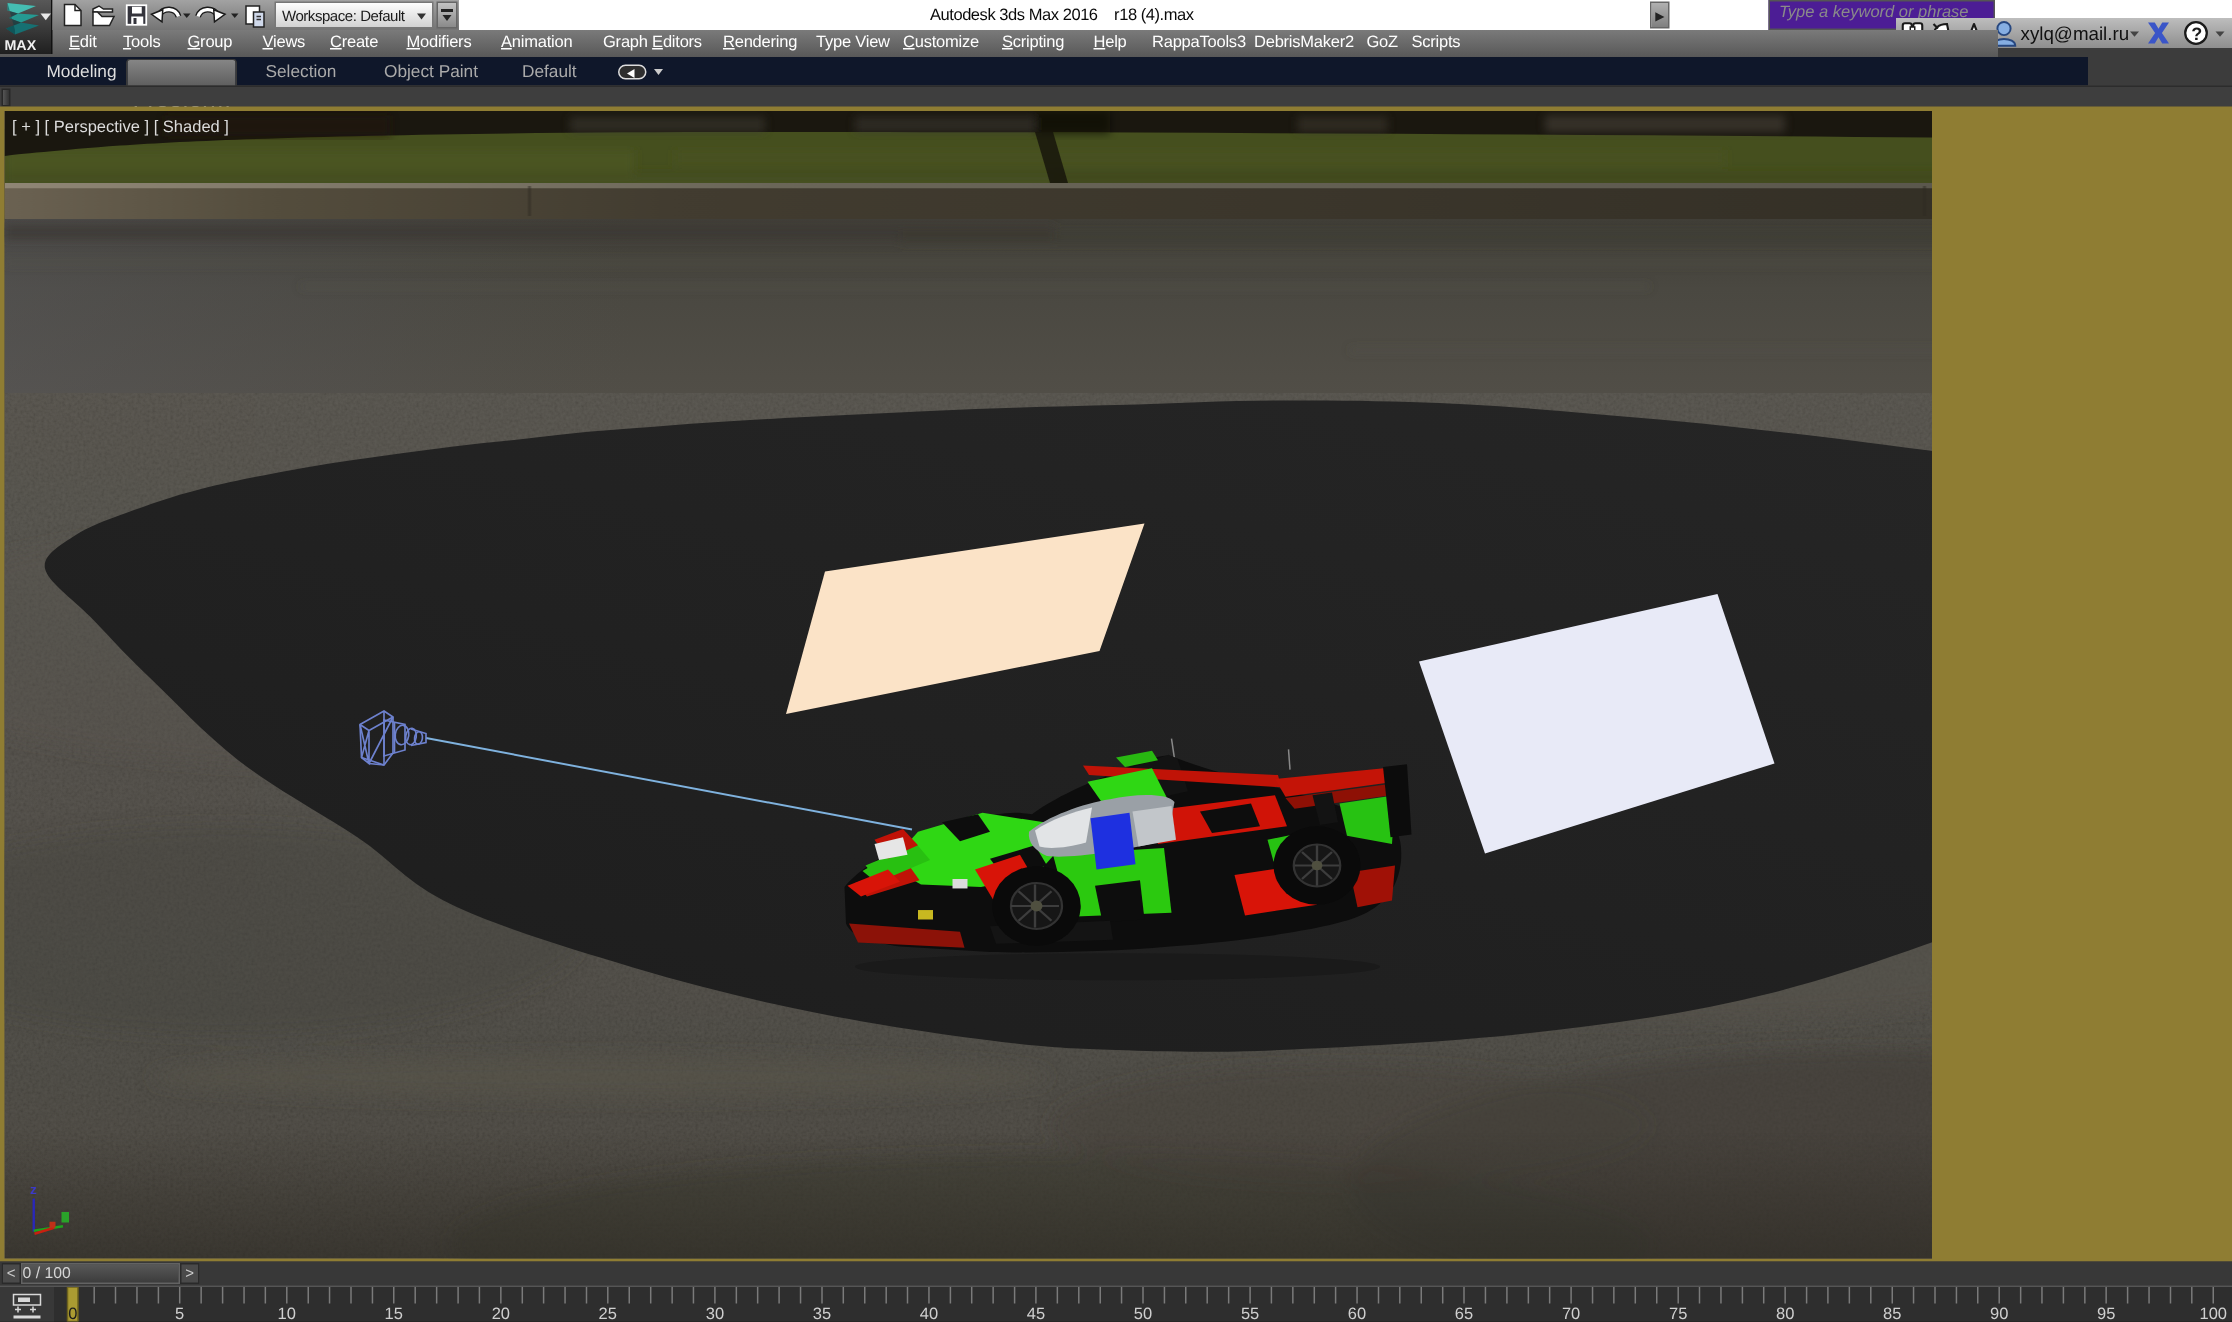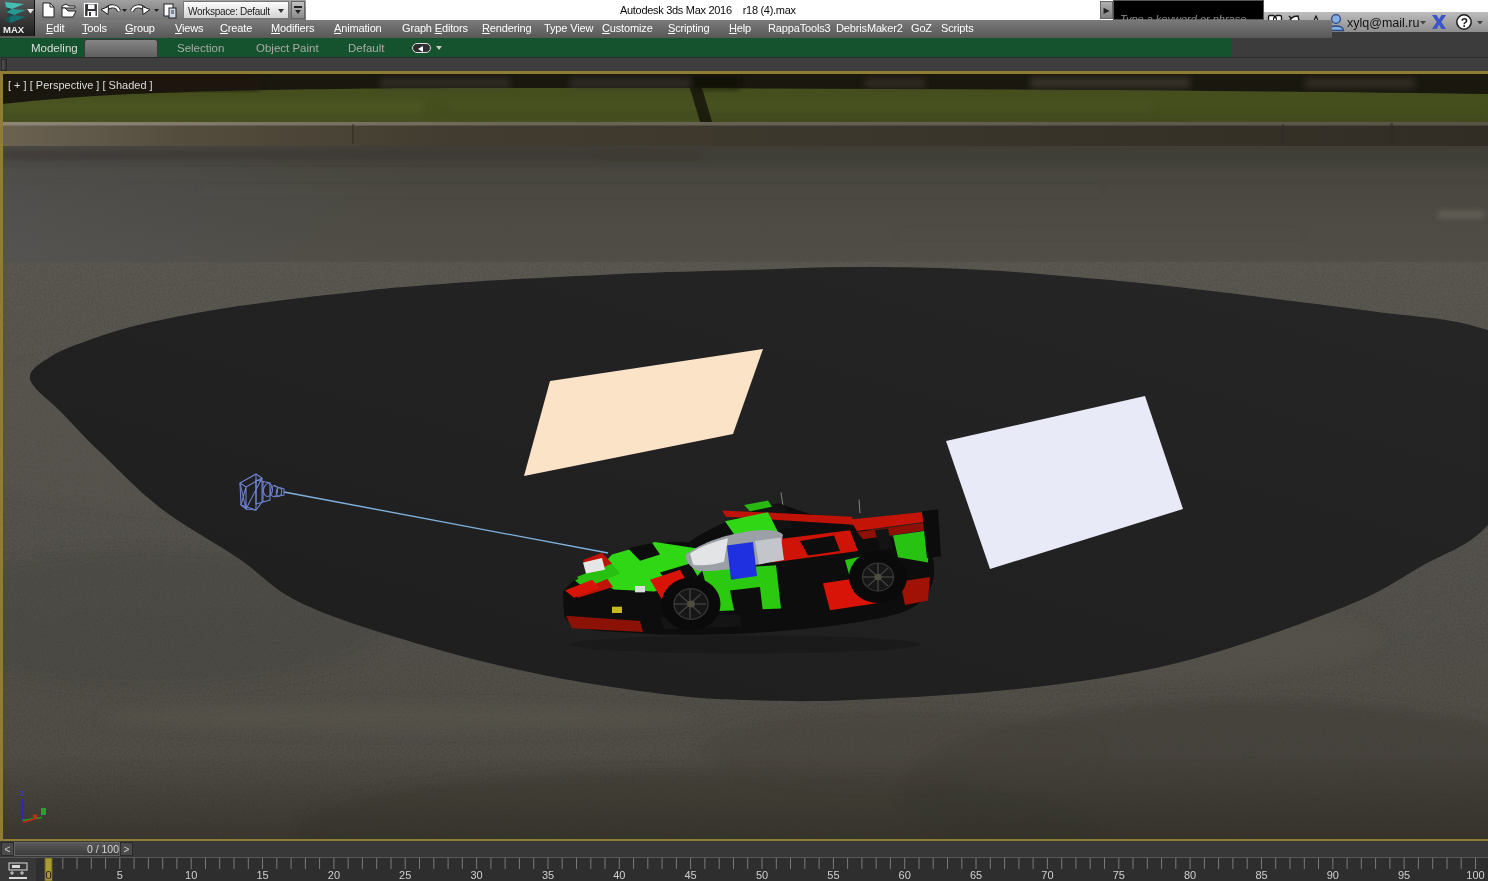--- a/index.html
+++ b/index.html
@@ -3,44 +3,44 @@
 *{margin:0;padding:0;box-sizing:border-box}
 html,body{width:1488px;height:881px;overflow:hidden;background:#000;font-family:"Liberation Sans",sans-serif}
 #app{position:relative;width:1488px;height:881px;background:#3c3c3c}
 
 #titlebar{position:absolute;left:0;top:0;width:1488px;height:20px;background:#fff}
 #title-text{position:absolute;left:620px;top:4px;font-size:11px;letter-spacing:-0.3px;color:#0a0a0a}
 #qat{position:absolute;left:35px;top:0;width:271px;height:20px;background:linear-gradient(#a2a2a2,#747474)}
 #maxbtn{position:absolute;left:0;top:0;width:35px;height:36px;background:linear-gradient(#585858,#1f1f1f);border-right:1px solid #111;z-index:5}
 #infocenter{position:absolute;left:1264px;top:12px;width:224px;height:20px;background:linear-gradient(#bdbdbd,#8e8e8e)}
 #searchbtn{position:absolute;left:1100px;top:1px;width:13px;height:18px;background:linear-gradient(#b0b0b0,#808080);border:1px solid #666;color:#222;font-size:8px;text-align:center;line-height:17px}
-#searchbox{position:absolute;left:1113px;top:0px;width:151px;height:20px;background:#000000;border:1px solid #555;color:#8a8a8a;font-style:italic;font-size:11px;padding:12px 0 0 6px}
+#searchbox{position:absolute;left:1179px;top:0px;width:151px;height:20px;background:#4c1d95;border:1px solid #555;color:#8a8a8a;font-style:italic;font-size:11px;padding:1px 0 0 6px}
 #wsdrop{position:absolute;left:183px;top:1px;width:106px;height:18px;background:linear-gradient(#fdfdfd,#d2d2d2);border:1px solid #777;font-size:10px;color:#1a1a1a;padding:3.5px 0 0 4px;letter-spacing:-0.3px}
 #menudrop{position:absolute;left:291px;top:1px;width:14px;height:18px;background:linear-gradient(#c2c2c2,#8a8a8a);border:1px solid #666}
 
 #menubar{position:absolute;left:0;top:20px;width:1332px;height:18px;background:linear-gradient(#7a7a7a,#585858);color:#fff;font-size:11px;letter-spacing:-0.15px;white-space:nowrap}
 #menubar span{position:absolute;top:2px}
 
-#tabrow{position:absolute;left:0;top:38px;width:1232px;height:19px;background:#14532d;font-size:11.5px;color:#aaa;white-space:nowrap}
+#tabrow{position:absolute;left:0;top:38px;width:1392px;height:19px;background:#0f172a;font-size:11.5px;color:#aaa;white-space:nowrap}
 #tabrow .t{position:absolute;top:4px}
 #freeform{position:absolute;left:84px;top:1px;width:74px;height:18px;background:linear-gradient(#858585,#5d5d5d);border:1px solid #393939;border-bottom:none;border-radius:3px 3px 0 0;color:#fff;text-align:center;padding-top:18px;font-size:16px}
 #tabpill{position:absolute;left:412px;top:5px;width:19px;height:10px;background:#2e2e2e;border:1px solid #ddd;border-radius:5px}
 #tabpill:after{content:"";position:absolute;left:5px;top:2px;border:3px solid transparent;border-right:5px solid #fff;border-left:none}
 #tabpillarrow{position:absolute;left:436px;top:8px;border:3px solid transparent;border-top:4px solid #ccc}
 
 #toolstrip{position:absolute;left:0;top:57px;width:1488px;height:14px;background:#3e3e3e;border-top:1px solid #2c2c2c}
 #tsgrip{position:absolute;left:1px;top:1px;width:6px;height:12px;background:linear-gradient(90deg,#555,#333);border:1px solid #282828}
 
 #vpwrap{position:absolute;left:0;top:71px;width:1488px;height:770px;background:#8f7d33}
-#vp{position:absolute;left:3px;top:3px;width:1485px;height:765px;overflow:hidden;background:#4f4b44}
+#vp{position:absolute;left:3px;top:3px;width:1285px;height:765px;overflow:hidden;background:#4f4b44}
 #vplabel{position:absolute;left:5px;top:5px;color:#dcdcdc;font-size:11px;z-index:10}
 
 #timeslider{position:absolute;left:0;top:841px;width:1488px;height:16px;background:#383838}
 #tsl{position:absolute;left:1px;top:1px;width:13px;height:14px;background:#4a4a4a;border:1px solid #2a2a2a;color:#ccc;font-size:10px;text-align:center;line-height:13px}
-#tsh{position:absolute;left:14px;top:1px;width:106px;height:14px;background:linear-gradient(#585858,#3c3c3c);border:1px solid #636363;color:#d6d6d6;font-size:10.5px;text-align:right;line-height:13px}
+#tsh{position:absolute;left:14px;top:1px;width:106px;height:14px;background:linear-gradient(#585858,#3c3c3c);border:1px solid #636363;color:#d6d6d6;font-size:10.5px;text-align:left;line-height:13px}
 #tsr{position:absolute;left:120px;top:1px;width:13px;height:14px;background:#4a4a4a;border:1px solid #2a2a2a;color:#ccc;font-size:10px;text-align:center;line-height:13px}
 
 #trackbar{position:absolute;left:0;top:857px;width:1488px;height:24px;background:#2e2e2e;border-top:1px solid #555}
 </style></head>
 <body>
 <div id="app">
   <div id="titlebar">
     <div id="title-text">Autodesk 3ds Max 2016&nbsp;&nbsp;&nbsp;&nbsp;r18 (4).max</div>
     <div id="qat">
       <svg width="271" height="20" xmlns="http://www.w3.org/2000/svg">

